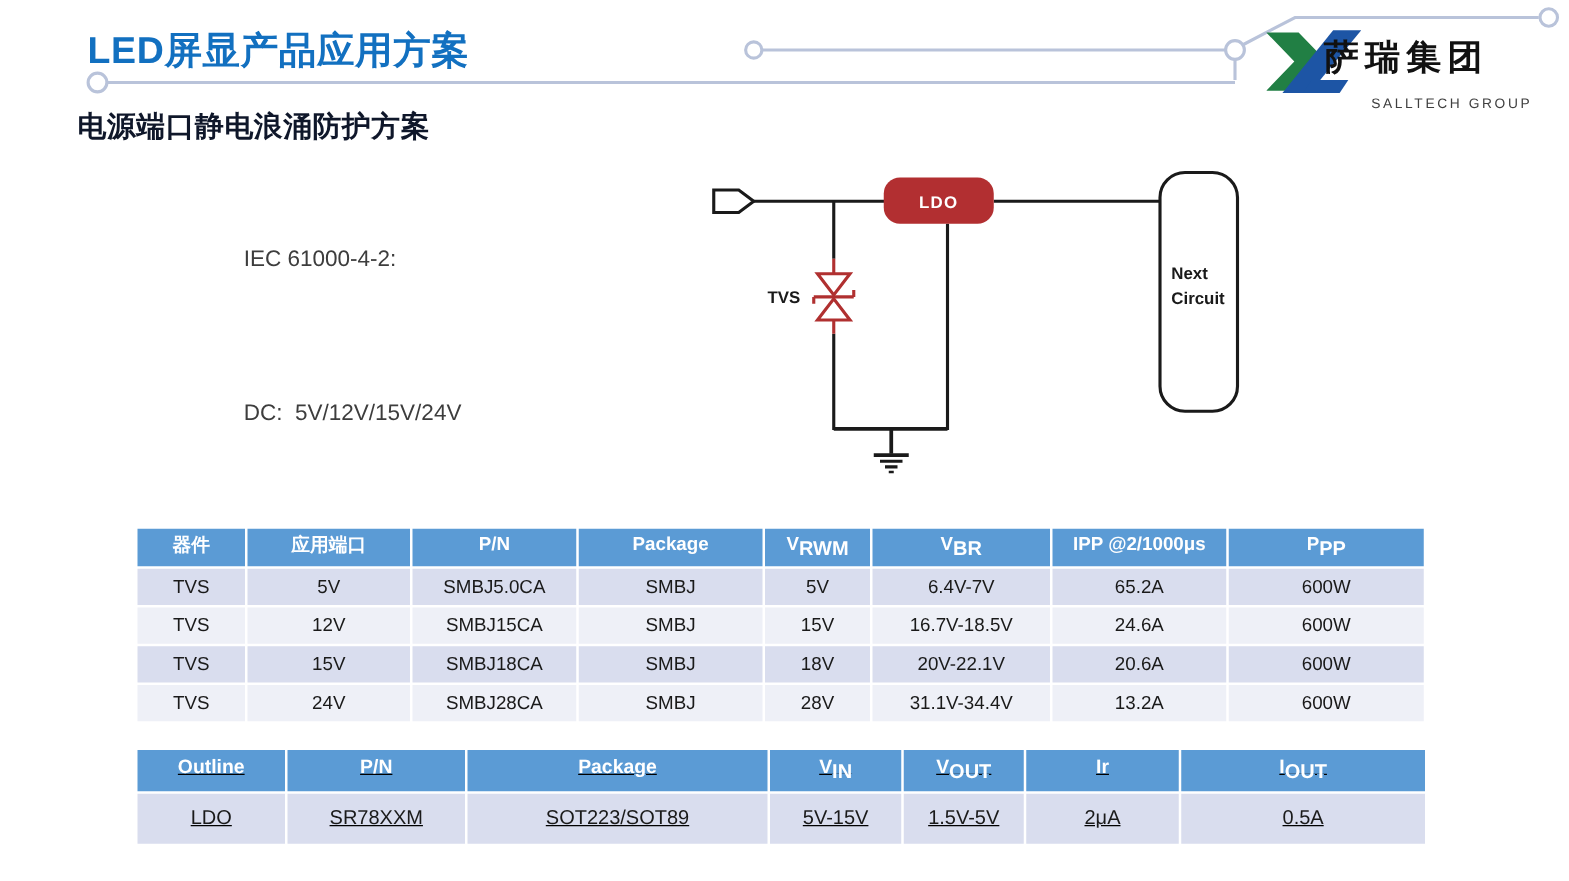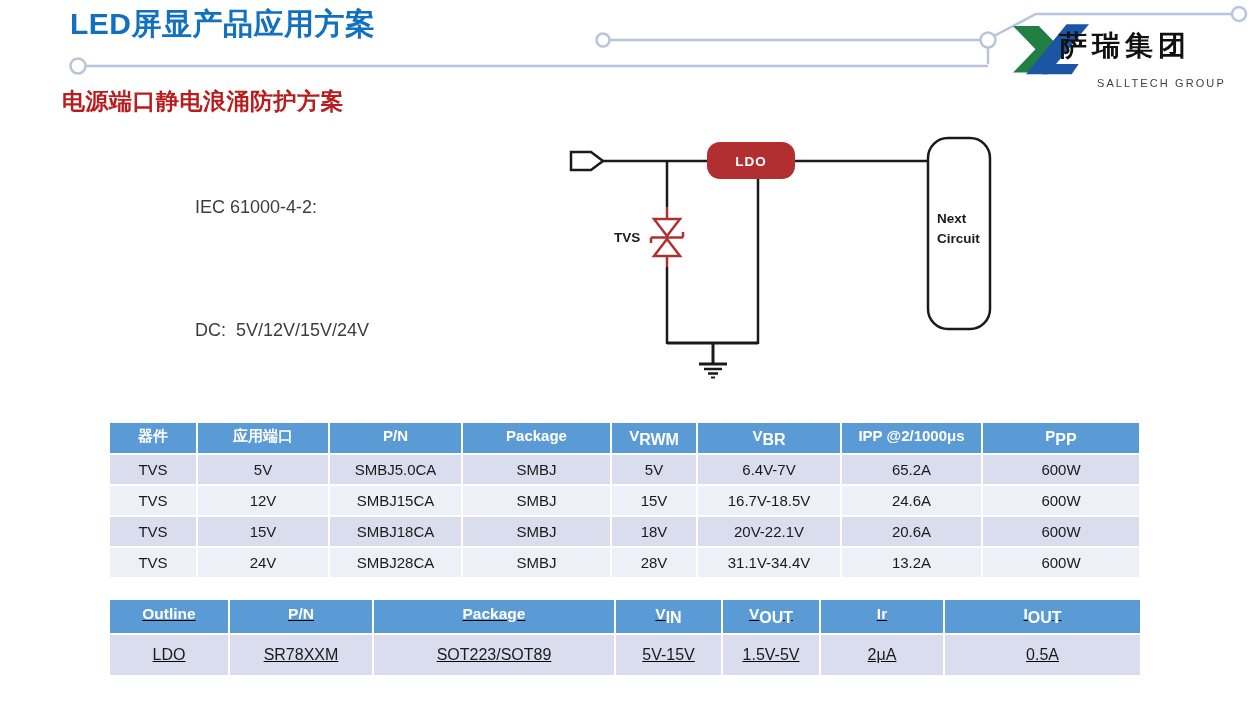--- a/index.html
+++ b/index.html
@@ -6,27 +6,27 @@
   body{
     width:1255px;height:705px;position:relative;overflow:hidden;
     background:#ffffff;
     font-family:"Liberation Sans", sans-serif;
     -webkit-font-smoothing:antialiased;
   }
   .abs{position:absolute;}
 
   
   .page-title{
-    left:70px;top:4px;
+    left:70px;top:20px;
     font-size:30px;font-weight:bold;color:#1270c0;
     letter-spacing:0.5px;white-space:pre;
   }
   .page-subtitle{
     left:62px;top:86px;
-    font-size:23px;font-weight:bold;color:#b91c1c;
+    font-size:23px;font-weight:bold;color:#0f172a;
     letter-spacing:0.5px;white-space:pre;
   }
   .decor-svg{left:0;top:0;pointer-events:none;}
 
   
   .logo-icon{left:1013px;top:24px;}
   .logo-cn{
     left:1059px;top:27px;
     font-size:28px;font-weight:bold;color:#111;
     letter-spacing:5px;white-space:pre;

